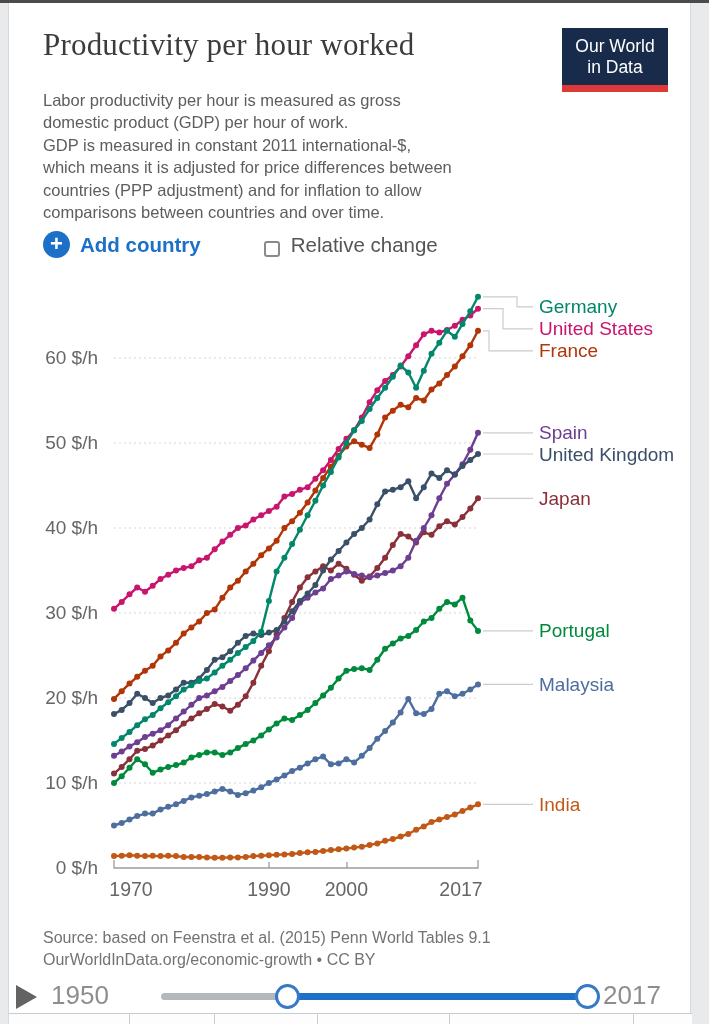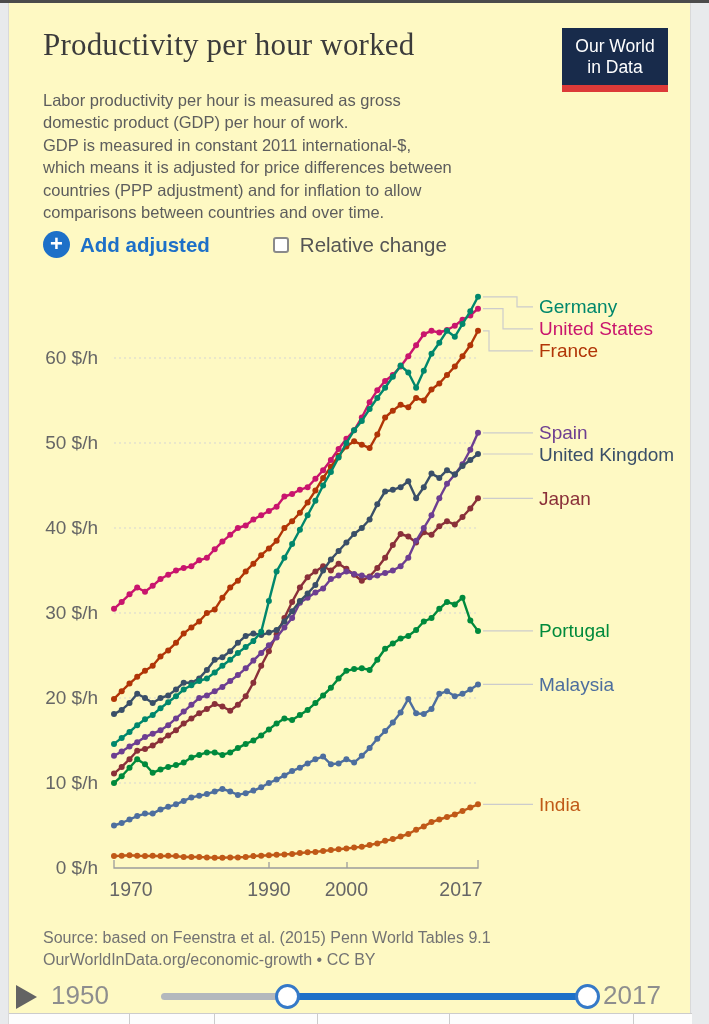--- a/index.html
+++ b/index.html
@@ -3,21 +3,21 @@
 <meta charset="utf-8">
 <style>
   * { margin:0; padding:0; box-sizing:border-box; }
   html,body { width:709px; height:1024px; }
   body {
     position:relative; background:#e8eaec; overflow:hidden;
     font-family:"Liberation Sans", sans-serif;
   }
   .topbar { position:absolute; top:0; left:0; width:709px; height:3px; background:#4b4b4b; z-index:20; }
   .card {
-    position:absolute; left:8px; top:3px; width:683px; height:1021px; background:#fef9c3;
+    position:absolute; left:8px; top:3px; width:683px; height:1021px; background:#ffffff;
     border-left:1px solid #d9d9d9; border-right:1px solid #d9d9d9;
   }
   .title {
     position:absolute; left:34px; top:24px; width:520px;
     font-family:"Liberation Serif", serif; font-size:31px; font-weight:500; color:#3b3b3b;
     letter-spacing:0.2px;
   }
   .logo {
     position:absolute; top:25px; right:22px; width:106px; background:#182B4B; color:#ffffff;
     text-align:center; font-size:17.5px; font-weight:400; line-height:1.22;
@@ -28,21 +28,21 @@
     font-size:16.5px; line-height:1.36; color:#5d5d5d;
   }
   .controls { position:absolute; left:34px; top:228px; display:flex; align-items:center; }
   .add-country { display:flex; align-items:center; cursor:pointer; }
   .plus-circle {
     width:27px; height:27px; border-radius:50%; background:#1D70C8; color:#fff;
     display:flex; align-items:center; justify-content:center;
     font-size:22px; font-weight:700; line-height:1; padding-bottom:2px;
   }
   .add-label { margin-left:10px; color:#1D70C8; font-weight:700; font-size:20.5px; }
-  .rel-change { display:flex; align-items:center; margin-left:63px; cursor:pointer; }
+  .rel-change { display:flex; align-items:flex-end; margin-left:63px; cursor:pointer; }
   .checkbox {
     width:16px; height:16px; border:2px solid #8a8a8a; border-radius:3px; background:#fff;
   }
   .rel-label { margin-left:11px; color:#555555; font-size:20.5px; }
   #chart-svg { position:absolute; left:0; top:283px; }
   .source {
     position:absolute; left:34px; top:924px; font-size:16px; line-height:1.38; color:#737373;
   }
   .timeline { position:absolute; left:0; top:974px; width:683px; height:38px;padding-left:28px; }
   .play {
@@ -85,21 +85,21 @@
     <div>domestic product (GDP) per hour of work.</div>
     <div>GDP is measured in constant 2011 international-$,</div>
     <div>which means it is adjusted for price differences between</div>
     <div>countries (PPP adjustment) and for inflation to allow</div>
     <div>comparisons between countries and over time.</div>
   </div>
 
   <div class="controls">
     <div class="add-country">
       <span class="plus-circle">+</span>
-      <span class="add-label">Add adjusted</span>
+      <span class="add-label">Add country</span>
     </div>
     <div class="rel-change">
       <span class="checkbox"></span>
       <span class="rel-label">Relative change</span>
     </div>
   </div>
 
   <svg id="chart-svg" width="683" height="640" viewBox="0 0 683 640" xmlns="http://www.w3.org/2000/svg">
       <text x="89" y="588" text-anchor="end" font-size="19" fill="#666666">0 $/h</text>
       <line x1="105" x2="469" y1="497" y2="497" stroke="#d5d5d5" stroke-width="1" stroke-dasharray="2,3"></line>

